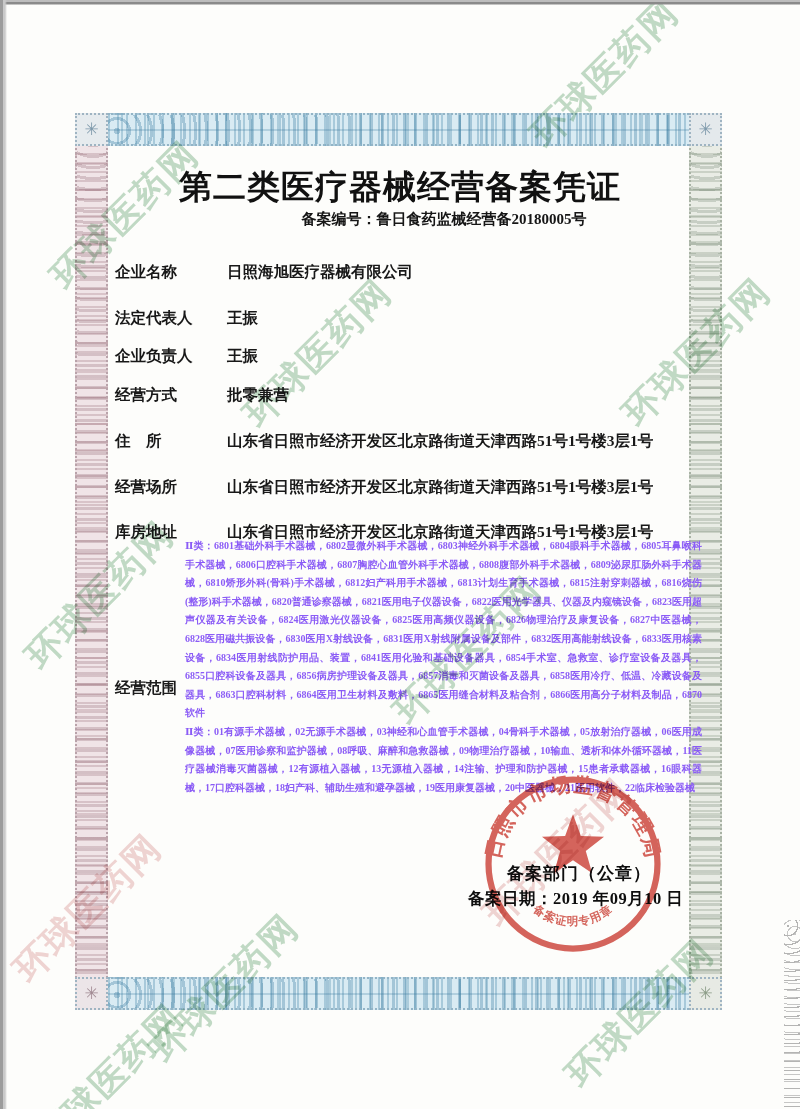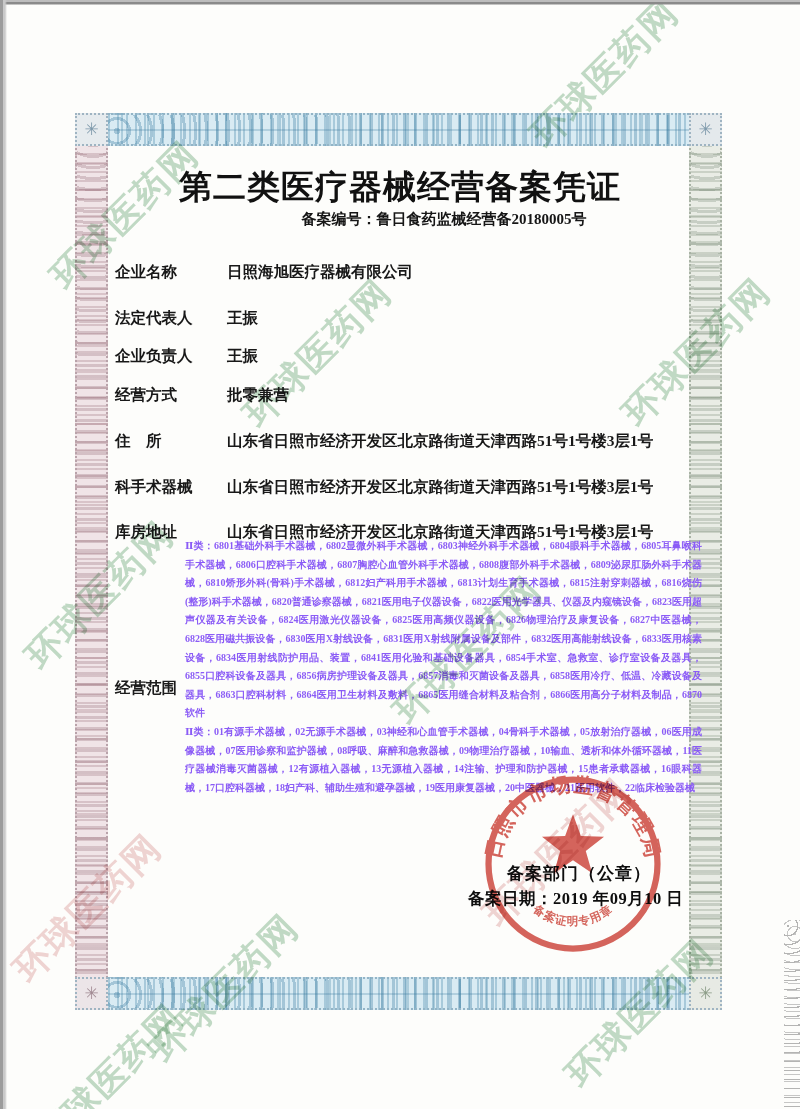--- a/index.html
+++ b/index.html
@@ -96,21 +96,21 @@
   </div>
   <div class="row" style="top:385px">
     <span class="lbl">经营方式</span>
     <span class="val">批零兼营</span>
   </div>
   <div class="row" style="top:431px">
     <span class="lbl">住　所</span>
     <span class="val">山东省日照市经济开发区北京路街道天津西路51号1号楼3层1号</span>
   </div>
   <div class="row" style="top:477px">
-    <span class="lbl">科手术器械</span>
+    <span class="lbl">经营场所</span>
     <span class="val">山东省日照市经济开发区北京路街道天津西路51号1号楼3层1号</span>
   </div>
   <div class="row" style="top:522px">
     <span class="lbl">库房地址</span>
     <span class="val">山东省日照市经济开发区北京路街道天津西路51号1号楼3层1号</span>
   </div>
 
   <div class="scope-label">经营范围</div>
   <div class="scope-block">
     <p>Ⅱ类：6801基础外科手术器械，6802显微外科手术器械，6803神经外科手术器械，6804眼科手术器械，6805耳鼻喉科手术器械，6806口腔科手术器械，6807胸腔心血管外科手术器械，6808腹部外科手术器械，6809泌尿肛肠外科手术器械，6810矫形外科(骨科)手术器械，6812妇产科用手术器械，6813计划生育手术器械，6815注射穿刺器械，6816烧伤(整形)科手术器械，6820普通诊察器械，6821医用电子仪器设备，6822医用光学器具、仪器及内窥镜设备，6823医用超声仪器及有关设备，6824医用激光仪器设备，6825医用高频仪器设备，6826物理治疗及康复设备，6827中医器械，6828医用磁共振设备，6830医用X射线设备，6831医用X射线附属设备及部件，6832医用高能射线设备，6833医用核素设备，6834医用射线防护用品、装置，6841医用化验和基础设备器具，6854手术室、急救室、诊疗室设备及器具，6855口腔科设备及器具，6856病房护理设备及器具，6857消毒和灭菌设备及器具，6858医用冷疗、低温、冷藏设备及器具，6863口腔科材料，6864医用卫生材料及敷料，6865医用缝合材料及粘合剂，6866医用高分子材料及制品，6870软件</p>

